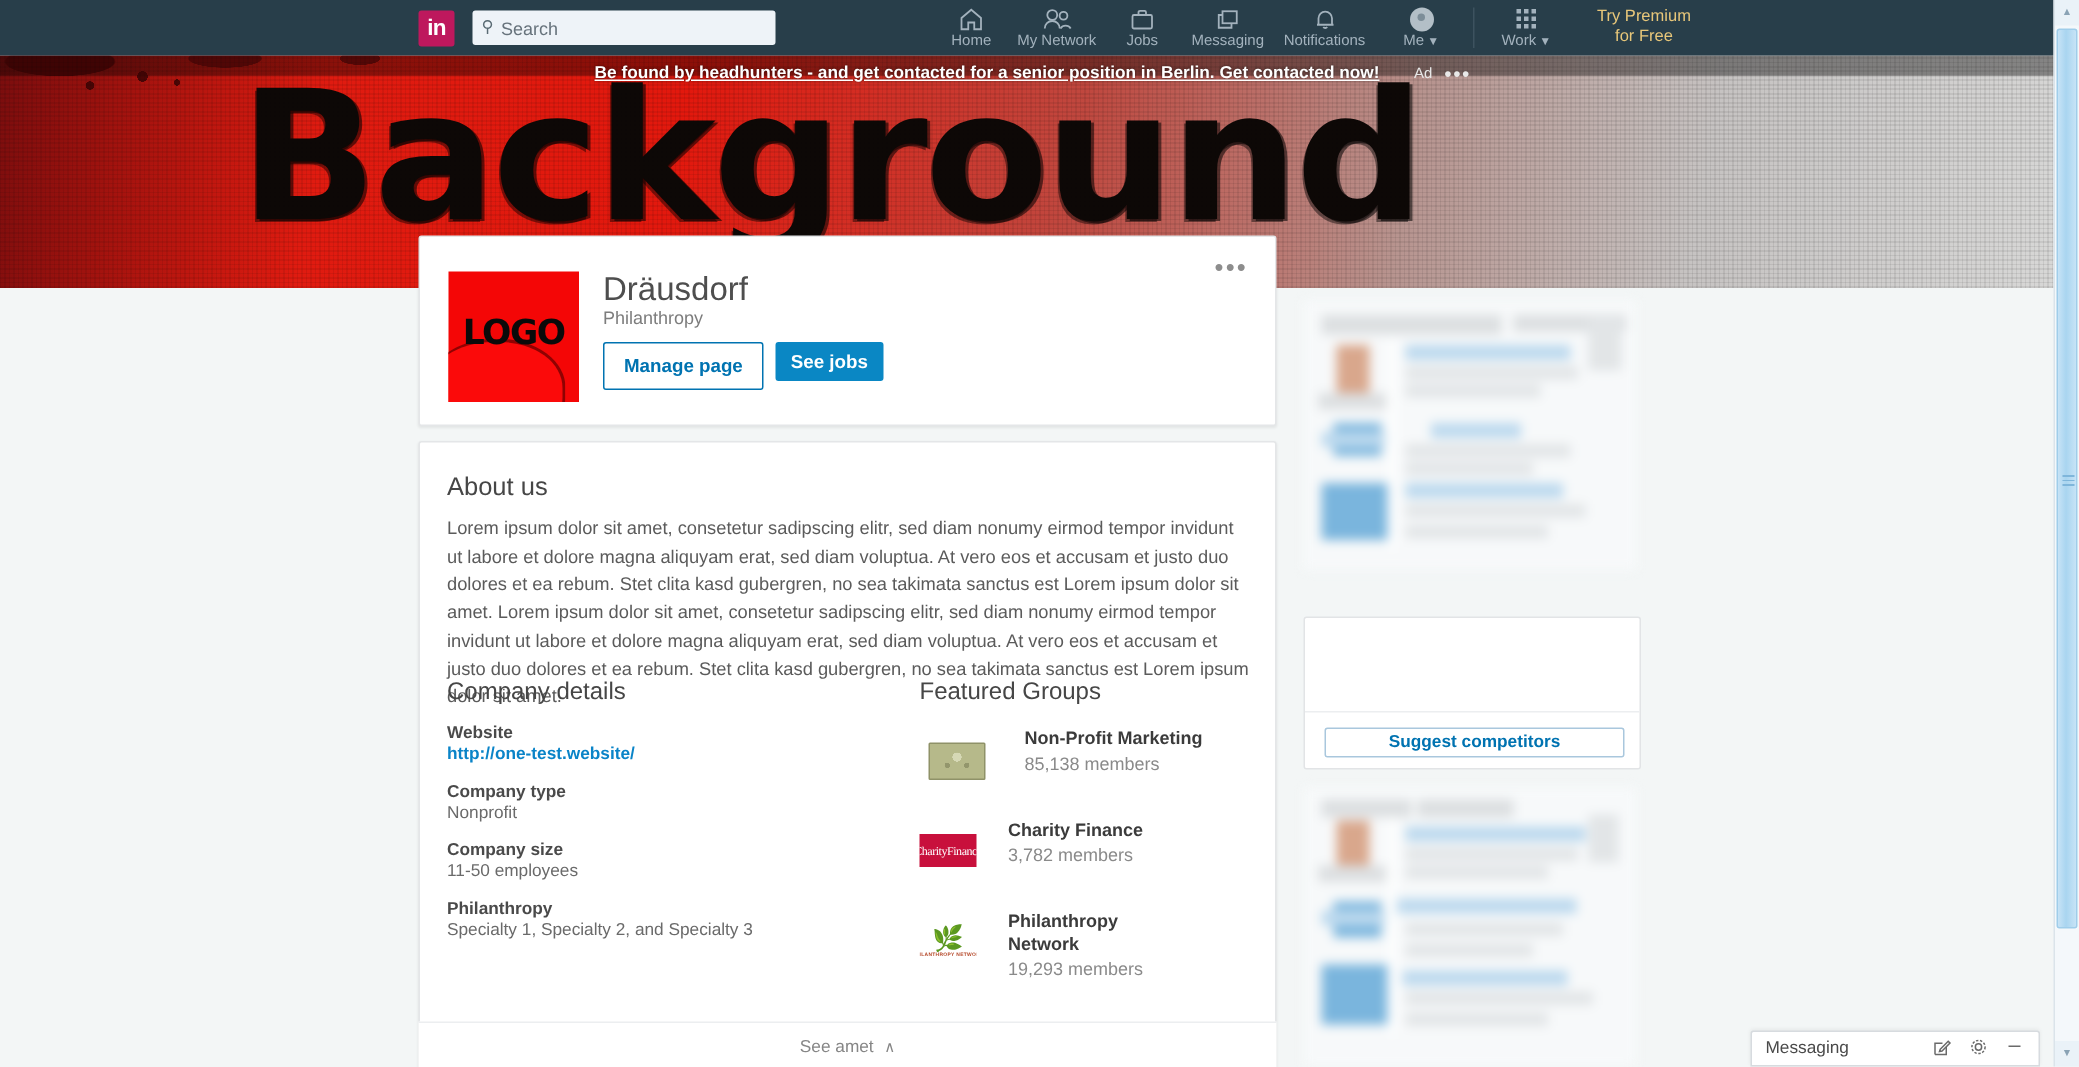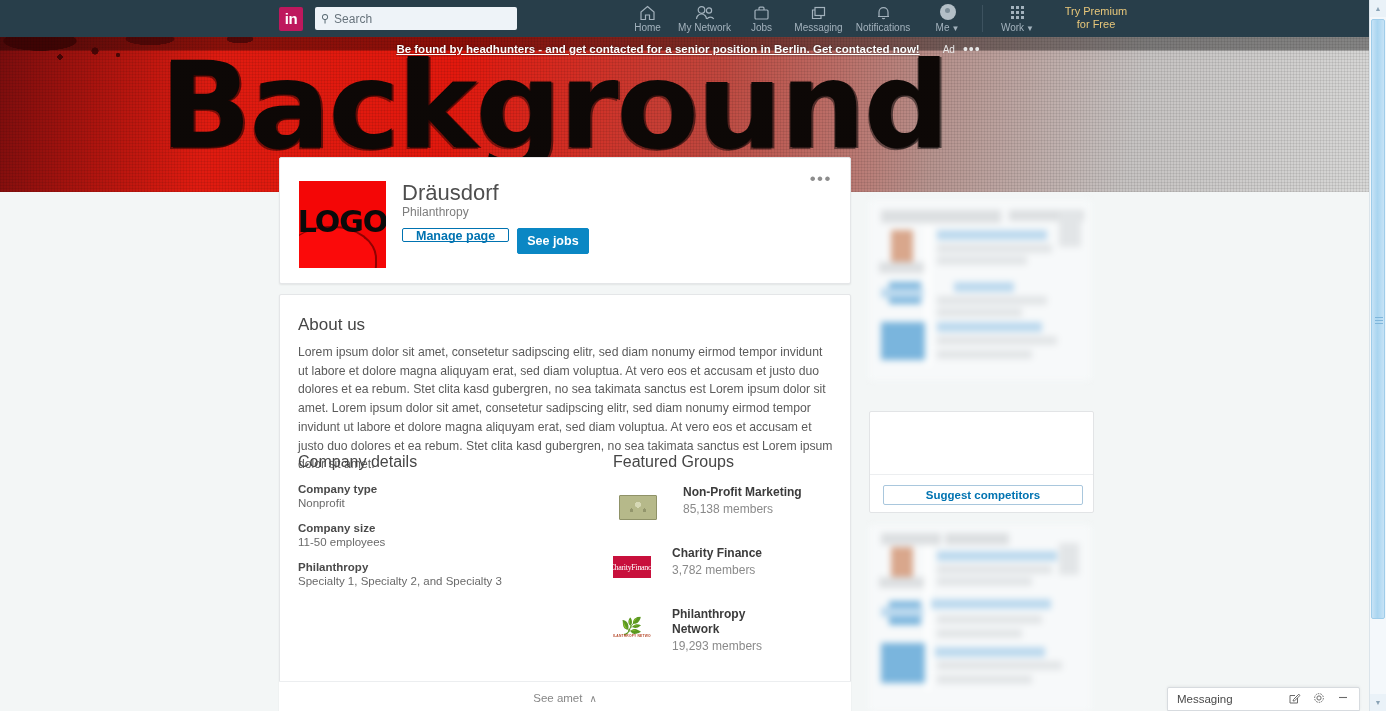--- a/index.html
+++ b/index.html
@@ -133,33 +133,33 @@
     display: flex; align-items: center; justify-content: center;
     overflow: hidden;
   }
   #company-logo .blob {
     position: absolute; left: -14px; bottom: -26px;
     width: 92px; height: 68px; border-radius: 50% 50% 45% 55%;
     background: #fb0a0a; border-top: 2px solid #8f0202; border-right: 2px solid #8f0202;
   }
   #company-logo .logo-word {
     position: relative; color: #0a0a0a; font-family: "DejaVu Sans", sans-serif;
-    font-weight: bold; font-size: 30px; letter-spacing: -1px; margin-top: -6px;
+    font-weight: bold; font-size: 23px; letter-spacing: -1px; margin-top: -6px;
   }
   #company-name {
     position: absolute; left: 122px; top: 22px;
     font-size: 22px; color: #4e4e4e; font-weight: normal;
   }
   #company-industry {
     position: absolute; left: 122px; top: 47px;
     font-size: 12px; color: #7d7d7d;
   }
   #company-actions { position: absolute; left: 122px; top: 70px; display: flex; gap: 8px; }
   .btn-outline {
-    height: 14px; padding: 0 13px;
+    height: 32px; padding: 0 13px;
     border: 1px solid #0073b1; border-radius: 2px;
     background: #fff; color: #0073b1;
     font-size: 12.5px; font-weight: bold; cursor: pointer;
     font-family: "Liberation Sans", sans-serif;
   }
   .btn-solid {
     height: 26px; padding: 0 9px;
     border: 1px solid #0a87c4; border-radius: 2px;
     background: #0a87c4; color: #fff;
     font-size: 12.5px; font-weight: bold; cursor: pointer;
@@ -406,20 +406,24 @@
   </div>
   <div id="company-more">•••</div>
 </div>
 
 <div id="about-card" class="card">
   <div id="about-title">About us</div>
   <div id="about-body">Lorem ipsum dolor sit amet, consetetur sadipscing elitr, sed diam nonumy eirmod tempor invidunt ut labore et dolore magna aliquyam erat, sed diam voluptua. At vero eos et accusam et justo duo dolores et ea rebum. Stet clita kasd gubergren, no sea takimata sanctus est Lorem ipsum dolor sit amet. Lorem ipsum dolor sit amet, consetetur sadipscing elitr, sed diam nonumy eirmod tempor invidunt ut labore et dolore magna aliquyam erat, sed diam voluptua. At vero eos et accusam et justo duo dolores et ea rebum. Stet clita kasd gubergren, no sea takimata sanctus est Lorem ipsum dolor sit amet.</div>
 
   <div id="details-title">Company details</div>
   <div id="details-list">
+    <div>
+      <div class="detail-label">Website</div>
+      <div class="detail-value link">http://one-test.website/</div>
+    </div>
     <div>
       <div class="detail-label">Company type</div>
       <div class="detail-value">Nonprofit</div>
     </div>
     <div>
       <div class="detail-label">Company size</div>
       <div class="detail-value">11-50 employees</div>
     </div>
     <div>
       <div class="detail-label">Philanthropy</div>

